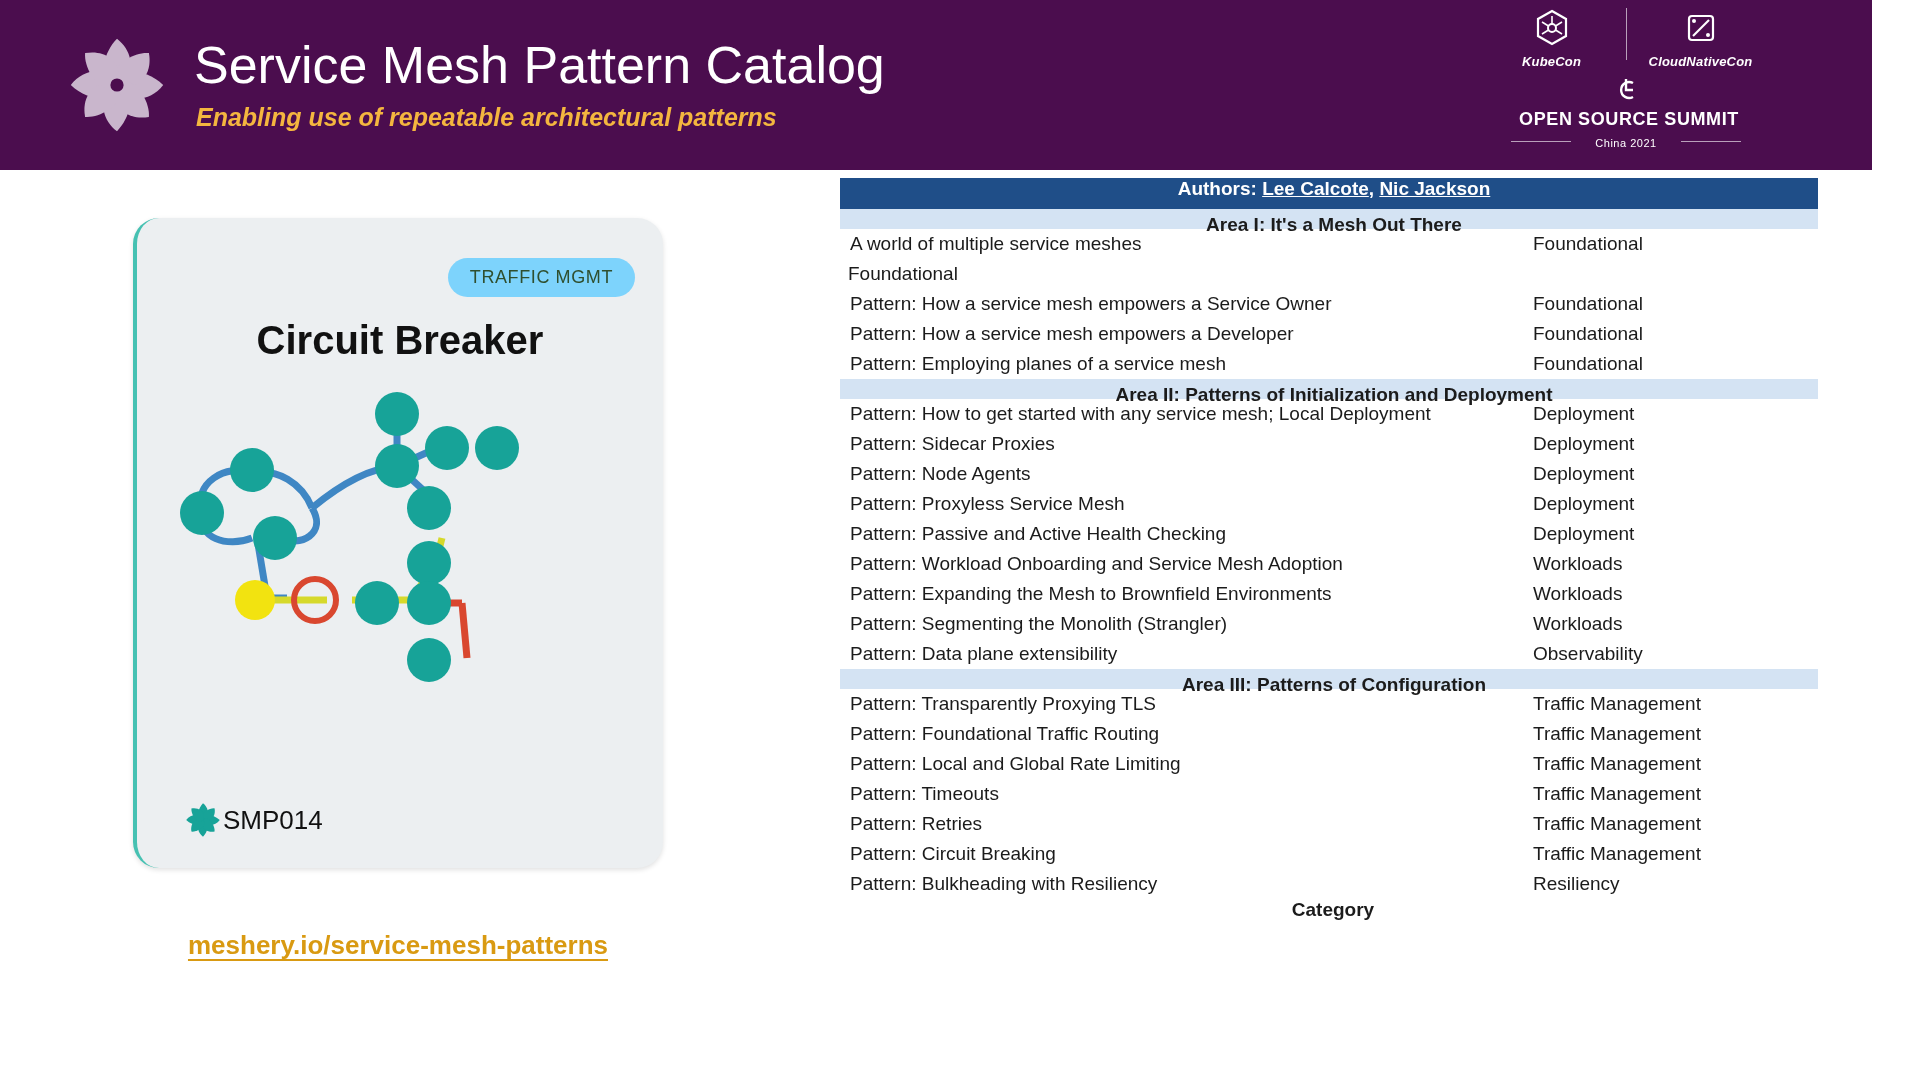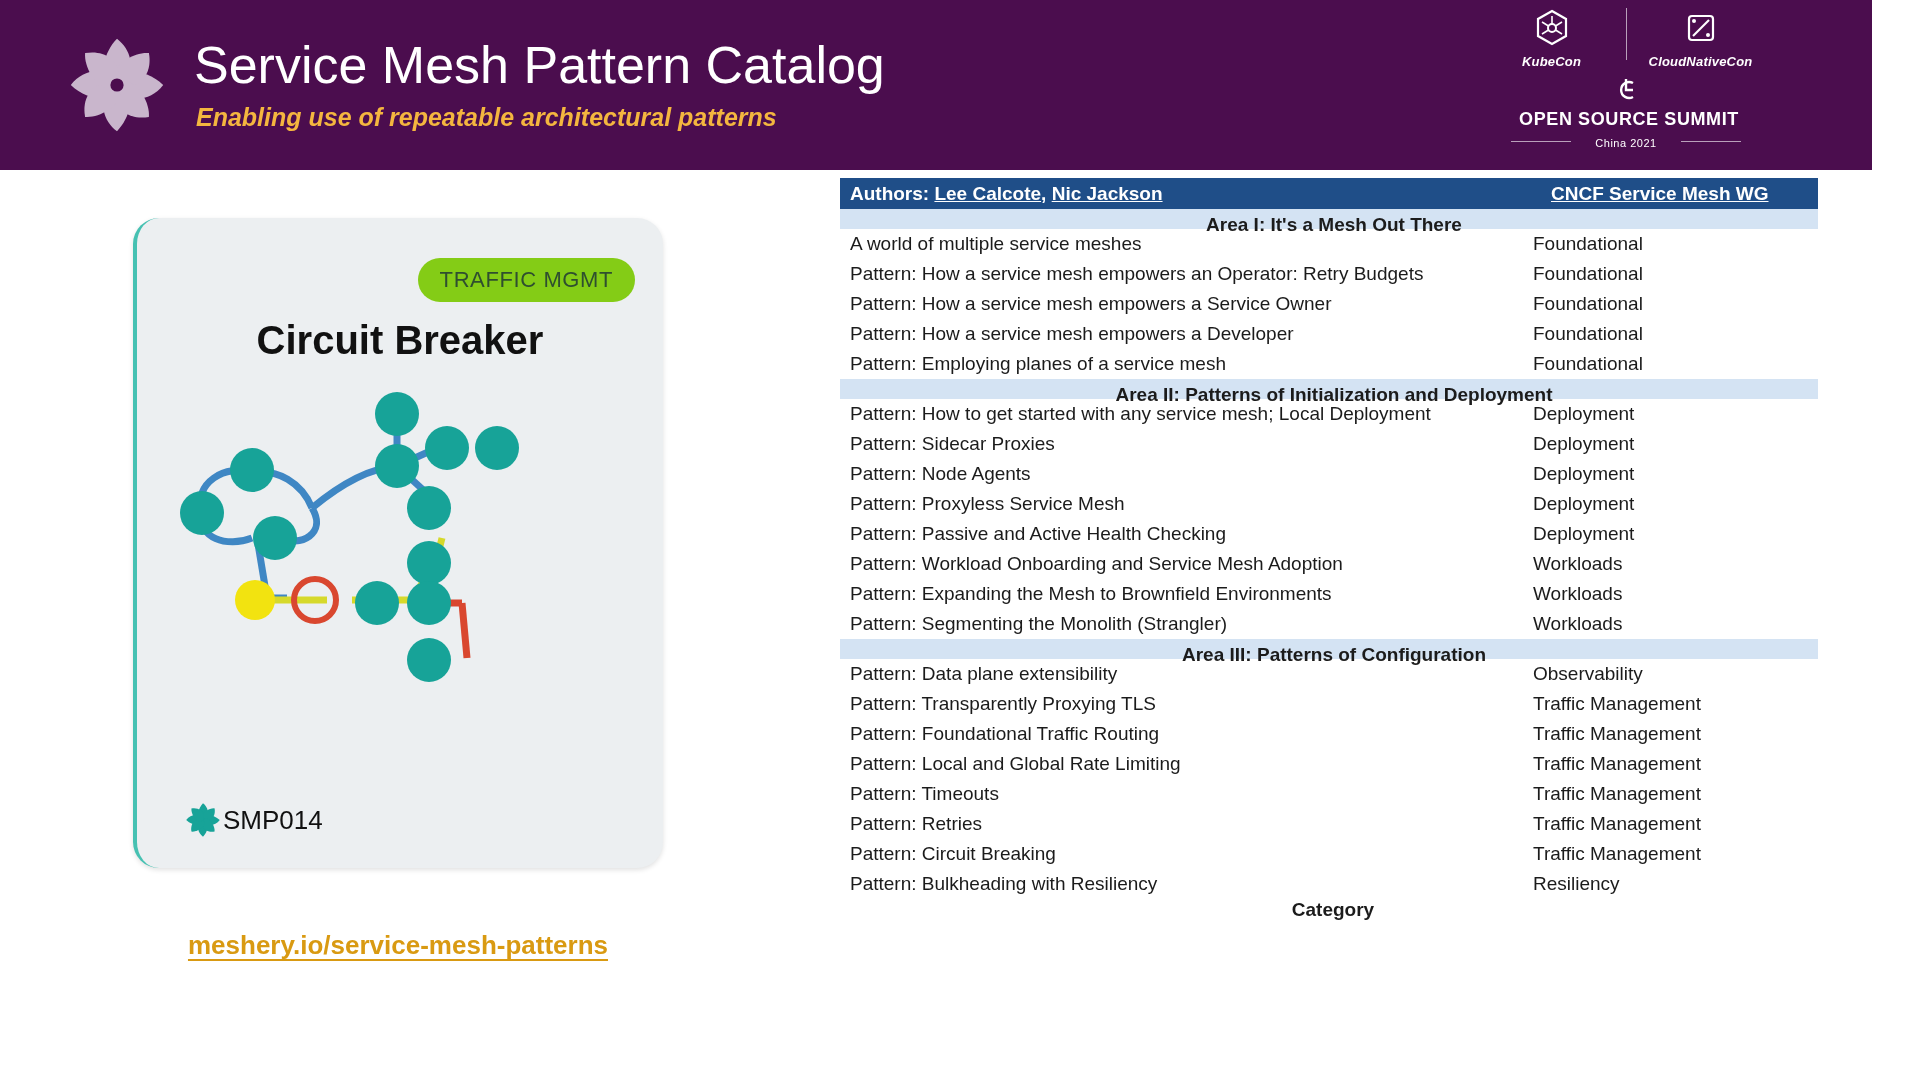--- a/index.html
+++ b/index.html
@@ -52,21 +52,21 @@
   }
   .card {
     position:absolute; left: 133px; top: 48px;
     width: 530px; height: 650px;
     background:#eceff1; border-radius: 26px;
     border-left: 4px solid #46c1b2;
     box-shadow: 0 2px 5px rgba(0,0,0,0.12);
   }
   .badge {
     position:absolute; right: 28px; top: 40px;
-    background:#84cc16; color:#2f4f2f; font-size:22px; letter-spacing:0.6px;
+    background:#7dd3fc; color:#2f4f2f; font-size:18px; letter-spacing:0.6px;
     padding: 9px 22px; border-radius: 22px;
   }
   .card-title {
     position:absolute; left:0; right:0; top: 100px;
     text-align:center; font-size: 40px; font-weight:bold; color:#111;
   }
   .graphic { position:absolute; left: 30px; top: 170px; width: 470px; height: 340px; }
   .smp-row {
     position:absolute; left: 46px; bottom: 28px; display:flex; align-items:center; 
   }
@@ -82,21 +82,21 @@
   .table-wrap {
     position:absolute; left: 840px; top: 178px; width: 978px;
     font-size: 19px; color:#1b1b1b;
   }
   .row { display:flex; width: 100%; }
   .row .c1 { flex: 0 0 685px; padding: 5px 0 5px 10px; }
   .row .c2 { flex: 1 1 auto; padding: 5px 0 5px 8px; }
 
   .authors-row {
     background:#1f4e88; color:#ffffff; font-weight:bold; font-size:19px;
-    display:flex; align-items:center; height:31px;
+    display:flex; align-items:center; height:31px;flex-direction:column;
   }
   .authors-row .left { flex: 0 0 685px; padding-left:10px; }
   .authors-row .right { flex:1 1 auto; padding-left:8px; text-align:left;}
   .authors-row a, .authors-row .lnk { color:#ffffff; text-decoration:underline; cursor:pointer; }
   .wg-link { display:inline-block; padding-left: 18px; }
 
   .area-row {
     background:#d4e3f3; font-weight:bold; height:20px; align-items:center;flex-direction:column;
   }
   .area-row .c1, .area-row .c2 { padding-top:5px; padding-bottom:5px; }
@@ -263,21 +263,20 @@
 
     <div class="row area-row">
       <div class="c1">Area I: It's a Mesh Out There</div>
       <div class="c2">Category</div>
     </div>
     <div class="row data-row">
       <div class="c1">A world of multiple service meshes</div>
       <div class="c2">Foundational</div>
     </div>
     <div class="row data-row">
-      <div class="c1">Pattern: How a service mesh empowers an Operator: Retry Budgets</div>
       <div class="c2">Foundational</div>
     </div>
     <div class="row data-row">
       <div class="c1">Pattern: How a service mesh empowers a Service Owner</div>
       <div class="c2">Foundational</div>
     </div>
     <div class="row data-row">
       <div class="c1">Pattern: How a service mesh empowers a Developer</div>
       <div class="c2">Foundational</div>
     </div>
@@ -316,29 +315,29 @@
     </div>
     <div class="row data-row">
       <div class="c1">Pattern: Expanding the Mesh to Brownfield Environments</div>
       <div class="c2">Workloads</div>
     </div>
     <div class="row data-row">
       <div class="c1">Pattern: Segmenting the Monolith (Strangler)</div>
       <div class="c2">Workloads</div>
     </div>
 
+    <div class="row data-row">
+      <div class="c1">Pattern: Data plane extensibility</div>
+      <div class="c2">Observability</div>
+    </div>
     <div class="row area-row">
       <div class="c1">Area III: Patterns of Configuration</div>
       <div class="c2"></div>
     </div>
     <div class="row data-row">
-      <div class="c1">Pattern: Data plane extensibility</div>
-      <div class="c2">Observability</div>
-    </div>
-    <div class="row data-row">
       <div class="c1">Pattern: Transparently Proxying TLS</div>
       <div class="c2">Traffic Management</div>
     </div>
     <div class="row data-row">
       <div class="c1">Pattern: Foundational Traffic Routing</div>
       <div class="c2">Traffic Management</div>
     </div>
     <div class="row data-row">
       <div class="c1">Pattern: Local and Global Rate Limiting</div>
       <div class="c2">Traffic Management</div>

